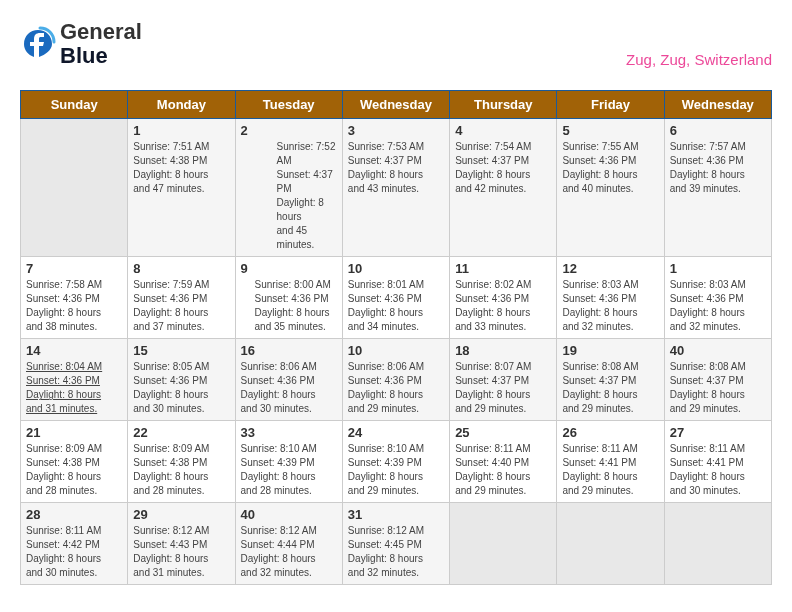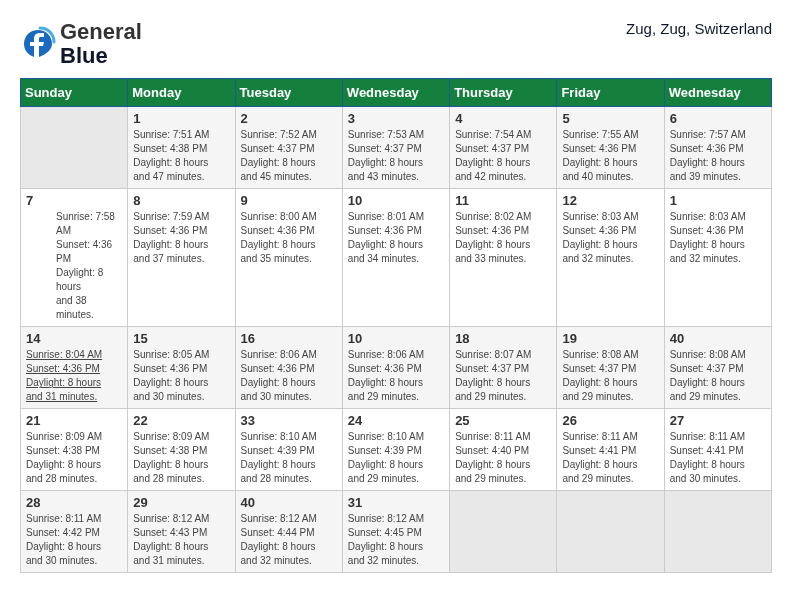--- a/index.html
+++ b/index.html
@@ -6,22 +6,22 @@
     body {
       font-family: Arial, sans-serif;
       background: #fff;
       width: 792px;
       min-height: 612px;
       padding: 20px;
     }
     .header {
       display: flex;
       justify-content: space-between;
-      align-items: flex-start;
-      margin-bottom: 10px;
+      align-items: flex-end;
+      margin-bottom: 22px;
     }
     .logo {
       display: flex;
       align-items: center;
     }
     .logo-text {
       font-size: 22px;
       font-weight: bold;
       line-height: 1.1;
     }
@@ -35,32 +35,32 @@
     .title-block {
       text-align: right;
     }
     .month-title {
       font-size: 36px;
       font-weight: bold;
       color: #333;
     }
     .subtitle {
       font-size: 15px;
-      color: #0f172a;
+      color: #ec4899;
     }
     table {
       width: 100%;
       border-collapse: collapse;
       font-size: 11px;
     }
     thead tr th {
-      background-color: #15803d;
+      background-color: #a16207;
       color: #fff;
       padding: 6px 4px;
-      text-align: left;
+      text-align: center;
       font-size: 13px;
       font-weight: bold;
       border: 1px solid #1a5a9a;
     }
     tbody tr td {
       border: 1px solid #ccc;
       vertical-align: top;
       padding: 4px 5px;
       height: 80px;
       width: 107px;
@@ -123,21 +123,21 @@
         <td class="empty-cell"></td>
         <td>
           <span class="day-num">1</span>
           <div class="day-info" style="white-space: pre-line;">Sunrise: 7:51 AM
 Sunset: 4:38 PM
 Daylight: 8 hours
 and 47 minutes.</div>
         </td>
         <td>
           <span class="day-num">2</span>
-          <div class="day-info" style="white-space: pre-line;">Sunrise: 7:52 AM
+          <div class="day-info" style="white-space: pre-line; margin-left: 36px;">Sunrise: 7:52 AM
 Sunset: 4:37 PM
 Daylight: 8 hours
 and 45 minutes.</div>
         </td>
         <td>
           <span class="day-num">3</span>
           <div class="day-info" style="white-space: pre-line;">Sunrise: 7:53 AM
 Sunset: 4:37 PM
 Daylight: 8 hours
 and 43 minutes.</div>
@@ -160,35 +160,35 @@
           <span class="day-num">6</span>
           <div class="day-info" style="white-space: pre-line;">Sunrise: 7:57 AM
 Sunset: 4:36 PM
 Daylight: 8 hours
 and 39 minutes.</div>
         </td>
       </tr>
       <tr>
         <td>
           <span class="day-num">7</span>
-          <div class="day-info" style="white-space: pre-line; margin-left: 30px;">Sunrise: 7:58 AM
+          <div class="day-info" style="white-space: pre-line;">Sunrise: 7:58 AM
 Sunset: 4:36 PM
 Daylight: 8 hours
 and 38 minutes.</div>
         </td>
         <td>
           <span class="day-num">8</span>
           <div class="day-info" style="white-space: pre-line;">Sunrise: 7:59 AM
 Sunset: 4:36 PM
 Daylight: 8 hours
 and 37 minutes.</div>
         </td>
         <td>
           <span class="day-num">9</span>
-          <div class="day-info" style="white-space: pre-line;">Sunrise: 8:00 AM
+          <div class="day-info" style="white-space: pre-line; margin-left: 14px;">Sunrise: 8:00 AM
 Sunset: 4:36 PM
 Daylight: 8 hours
 and 35 minutes.</div>
         </td>
         <td>
           <span class="day-num">10</span>
           <div class="day-info" style="white-space: pre-line;">Sunrise: 8:01 AM
 Sunset: 4:36 PM
 Daylight: 8 hours
 and 34 minutes.</div>

